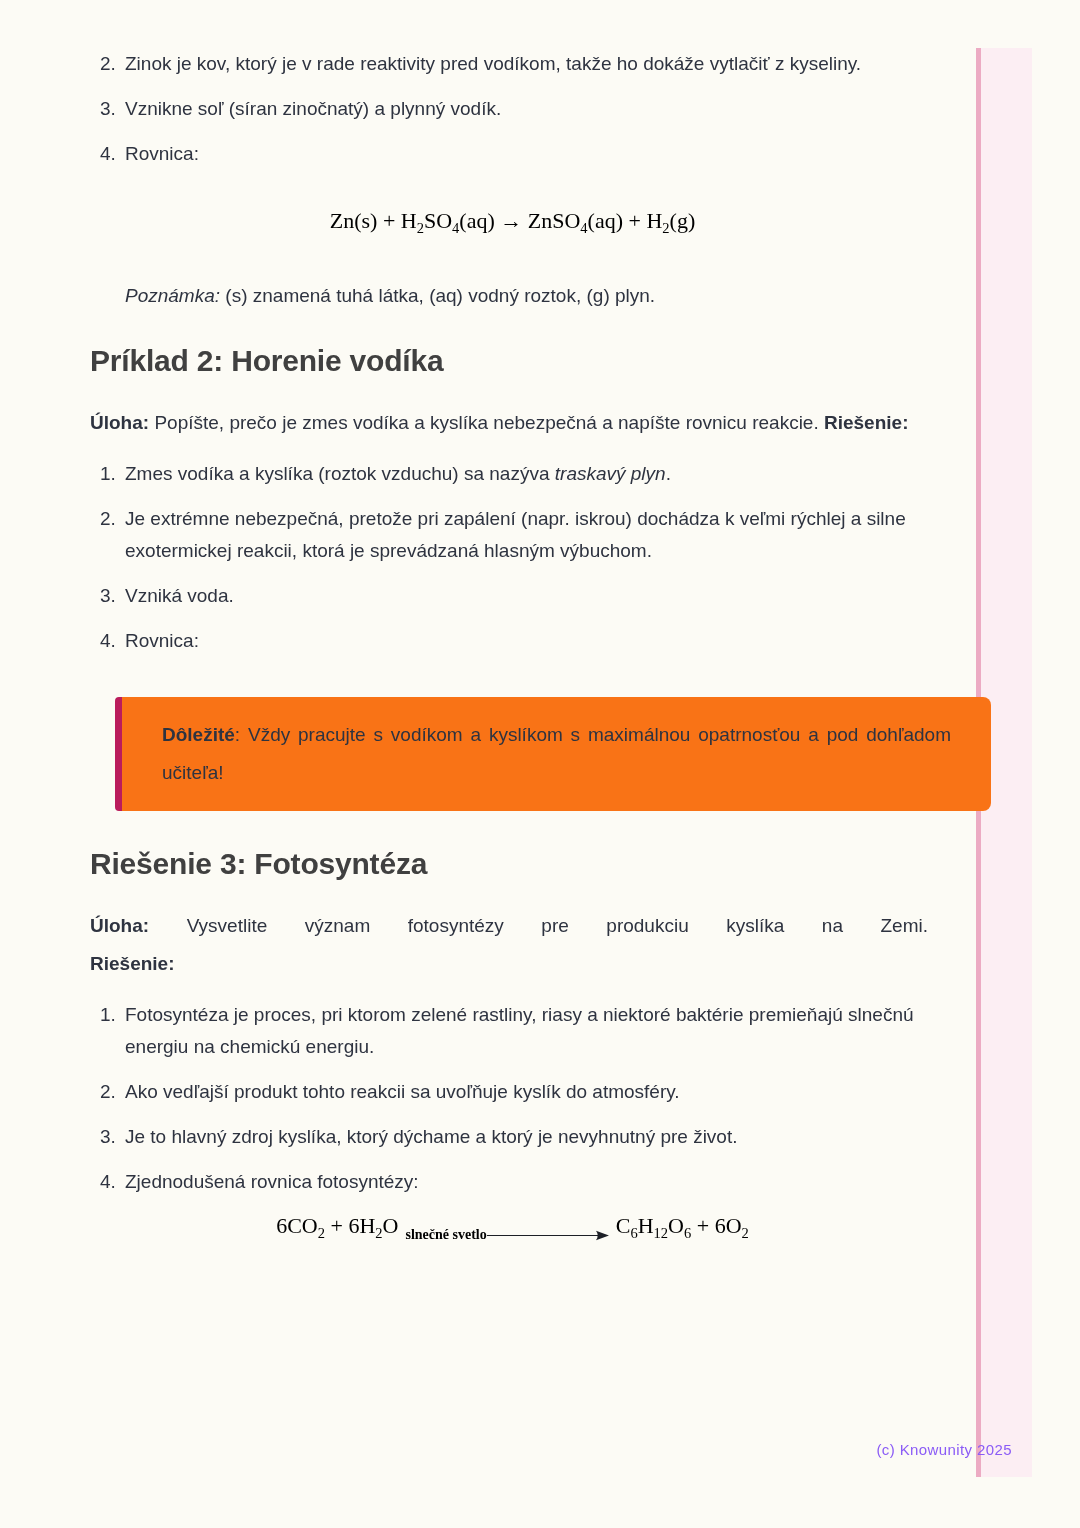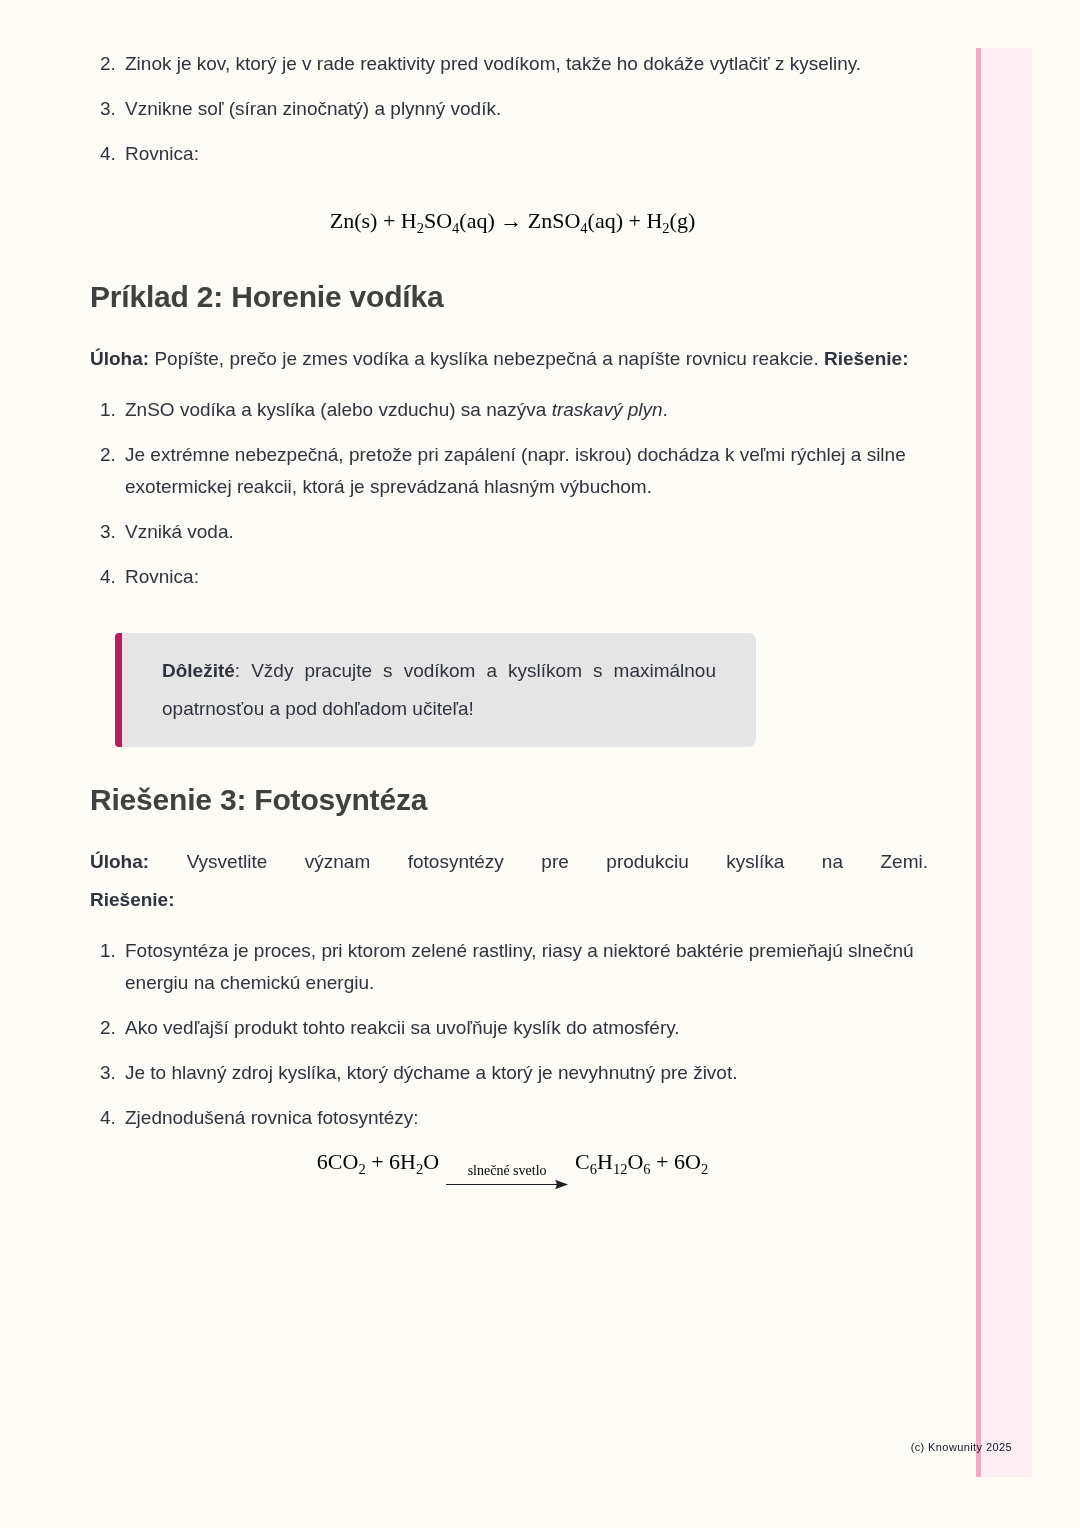--- a/index.html
+++ b/index.html
@@ -31,22 +31,22 @@
   .equation {
     text-align:center;
     font-family:"Liberation Serif", serif;
     font-size:22px;
     color:#000000;
     margin:36px 0 44px 0;
     line-height:30px;
   }
   .equation sub { font-size:0.66em; line-height:0; }
   .eq-arrow {
-    display:inline-flex; flex-direction:column; align-items:center;
-    vertical-align:-6px; margin:0 7px;
+    display:inline-flex; flex-direction:row; align-items:center;
+    vertical-align:-6px; margin:0 7px;font-weight:bold;
   }
   .eq-arrow-label {
     font-size:14px; line-height:1.1; margin-bottom:1px; white-space:nowrap;
   }
   
   .note { margin:0 0 32px 35px; font-size:19px; line-height:32px; }
   .note em { font-style:italic; }
   
   .heading {
     font-size:30px; font-weight:700; color:#404040;
@@ -56,33 +56,33 @@
   .task {
     font-size:19px; line-height:38px; text-align:justify;
     margin:0 7px 16px 0;
   }
   .task strong, .li strong, .callout strong { font-weight:700; }
   .task-line-justify { display:block; text-align:justify; text-align-last:justify; }
   .task-solution { display:block; }
   
   .callout {
     margin:40px 0 36px 25px;
-    width:641px;
-    background:#e5e5e5;
+    width:876px;
+    background:#f97316;
     border-left:7px solid #ba1c5c;
     border-radius:4px 8px 8px 4px;
     padding:19px 40px;
     font-size:19px; line-height:38px;
     text-align:justify;
   }
   
   .equation.eq-last { margin-top:8px; margin-bottom:0; }
   .footer {
     position:absolute; top:1441px; right:68px;
-    font-size:11px; color:#0f172a; letter-spacing:0.4px;
+    font-size:15px; color:#8b5cf6; letter-spacing:0.4px;
     z-index:3;
   }
 </style>
 </head>
 <body>
 
 <div class="side-strip"></div>
 
 <div class="content">
 
@@ -96,29 +96,30 @@
       <span class="li-text">Vznikne soľ (síran zinočnatý) a plynný vodík.</span>
     </div>
     <div class="li">
       <span class="li-num">4.</span>
       <span class="li-text">Rovnica:</span>
     </div>
   </div>
 
   <div class="equation"><span>Zn(s) + H</span><sub>2</sub><span>SO</span><sub>4</sub><span>(aq) → ZnSO</span><sub>4</sub><span>(aq) + H</span><sub>2</sub><span>(g)</span></div>
 
+  <p class="note"><em>Poznámka:</em><span> (s) znamená tuhá látka, (aq) vodný roztok, (g) plyn.</span></p>
 
   <h2 class="heading">Príklad 2: Horenie vodíka</h2>
 
   <p class="task"><strong>Úloha:</strong><span> Popíšte, prečo je zmes vodíka a kyslíka nebezpečná a napíšte rovnicu reakcie. </span><strong>Riešenie:</strong></p>
 
   <div class="nlist">
     <div class="li">
       <span class="li-num">1.</span>
-      <span class="li-text"><span>ZnSO vodíka a kyslíka (alebo vzduchu) sa nazýva </span><em>traskavý plyn</em><span>.</span></span>
+      <span class="li-text"><span>Zmes vodíka a kyslíka (roztok vzduchu) sa nazýva </span><em>traskavý plyn</em><span>.</span></span>
     </div>
     <div class="li">
       <span class="li-num">2.</span>
       <span class="li-text">Je extrémne nebezpečná, pretože pri zapálení (napr. iskrou) dochádza k veľmi rýchlej a silne exotermickej reakcii, ktorá je sprevádzaná hlasným výbuchom.</span>
     </div>
     <div class="li">
       <span class="li-num">3.</span>
       <span class="li-text">Vzniká voda.</span>
     </div>
     <div class="li">

